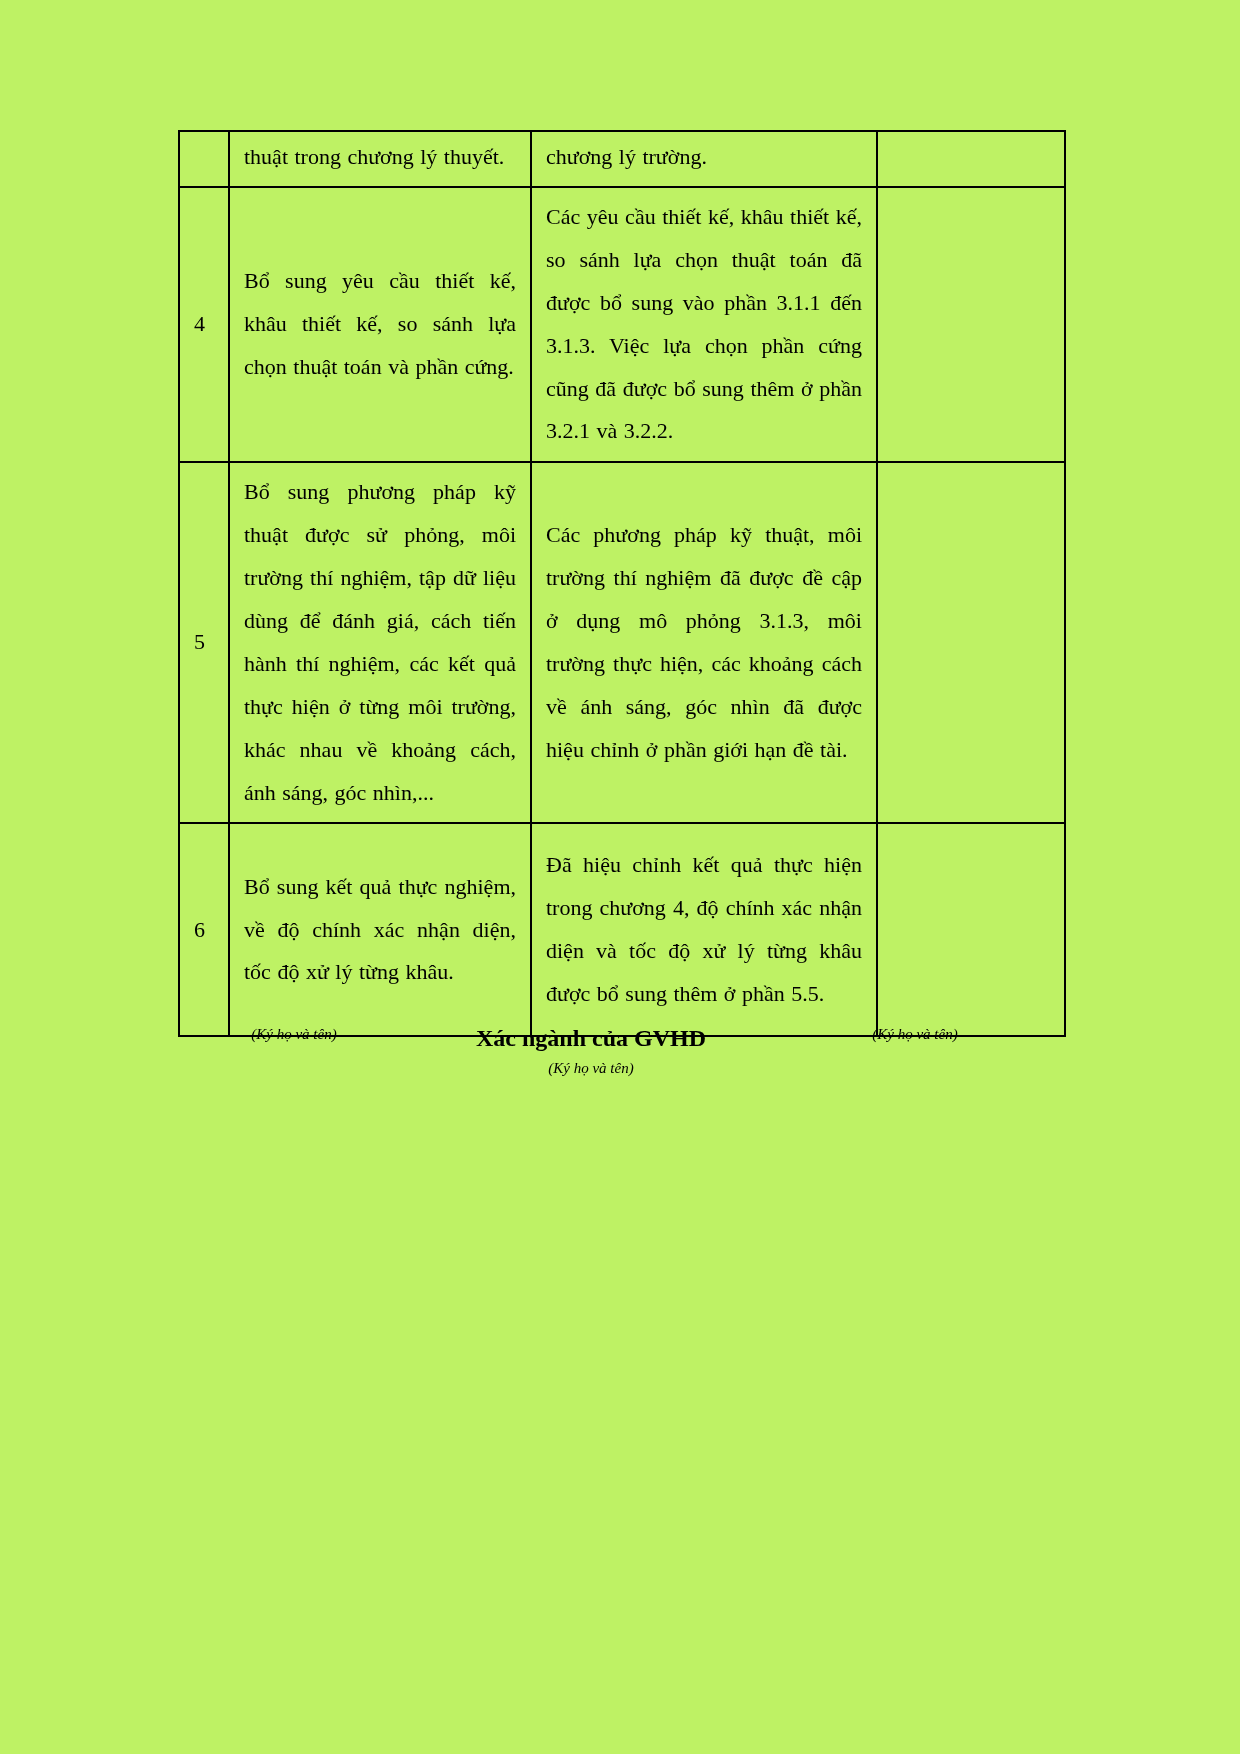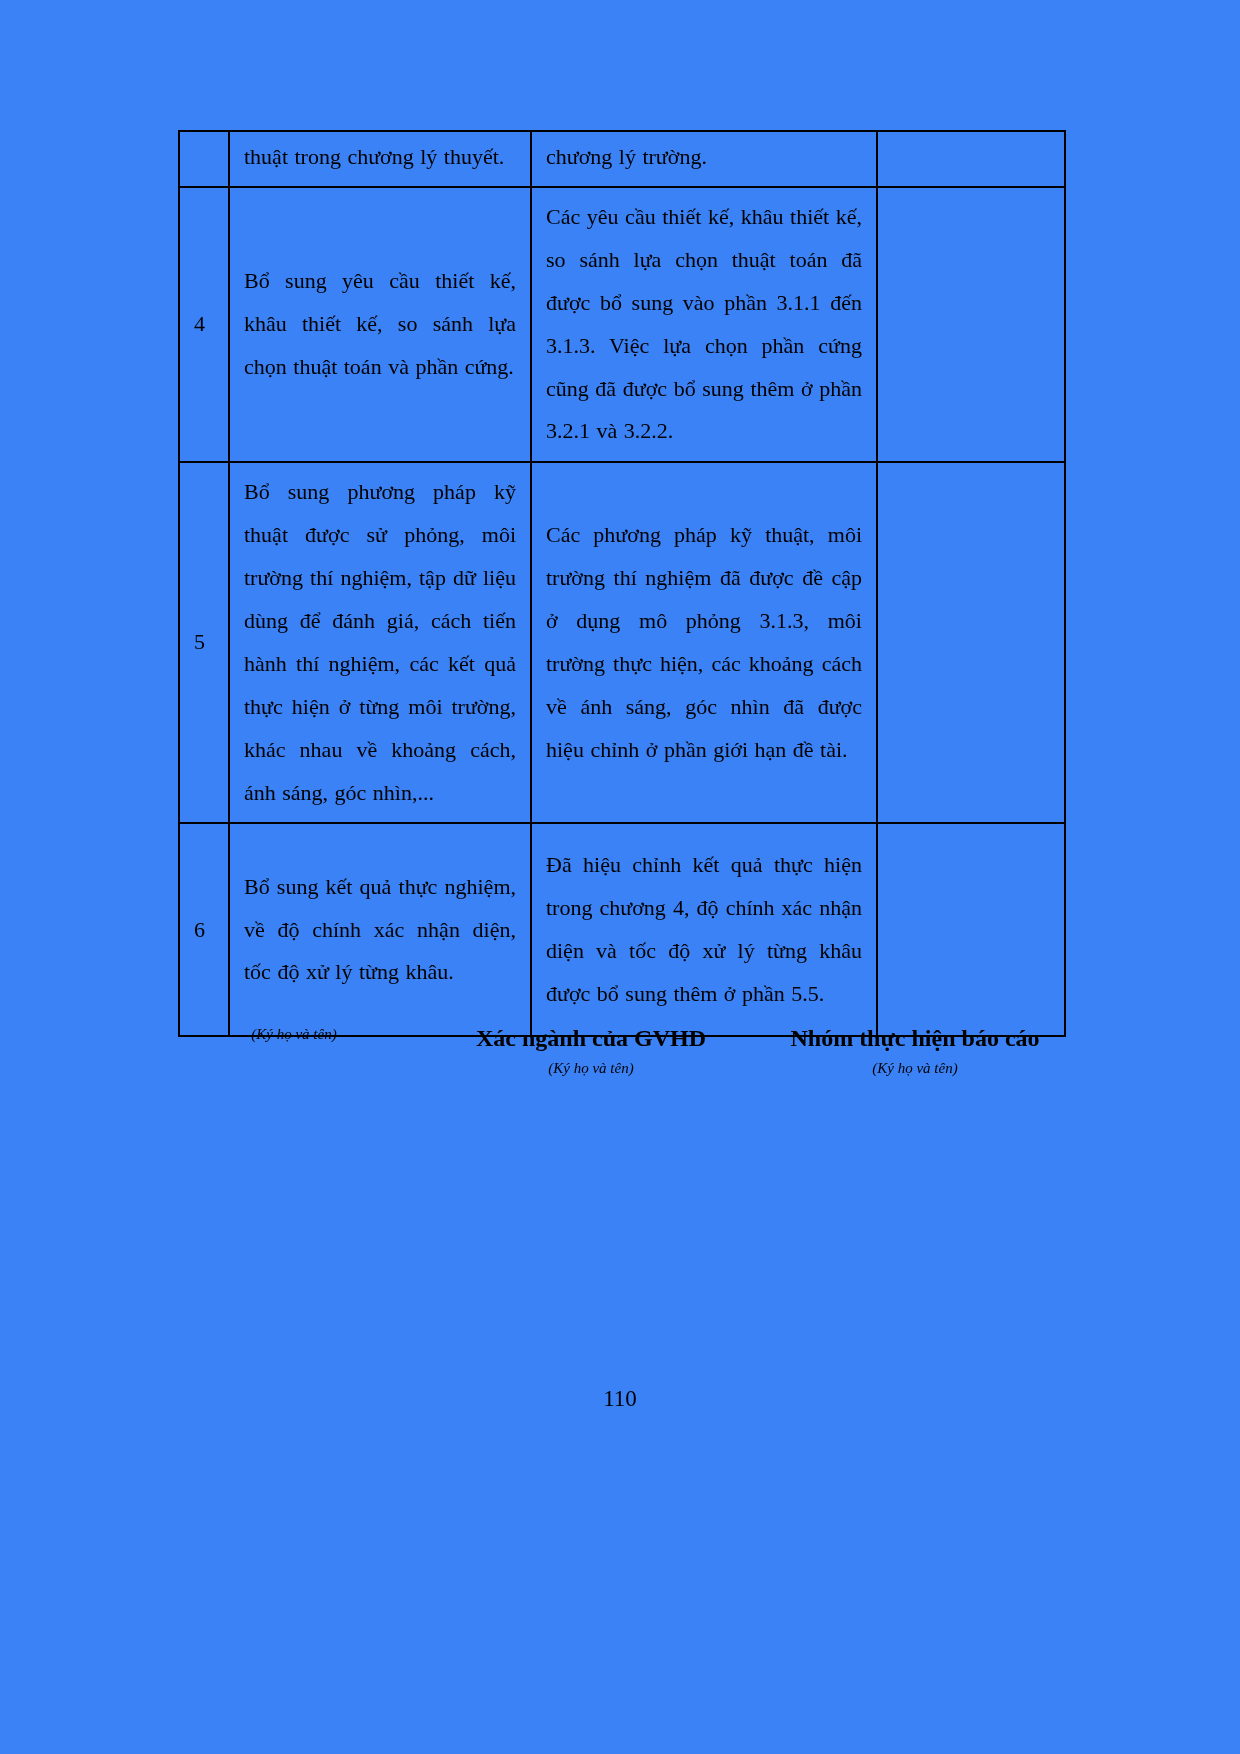--- a/index.html
+++ b/index.html
@@ -8,21 +8,21 @@
     width: 1240px;
     height: 1754px;
     font-family: "Liberation Serif", serif;
     color: #000000;
     position: relative;
   }
   .page {
     position: relative;
     width: 1240px;
     height: 1754px;
-    background: #3b82f6;
+    background: #bef264;
     overflow: hidden;
   }
 
   table.review-table {
     position: absolute;
     left: 178px;
     top: 130px;
     width: 886px;
     border-collapse: collapse;
     table-layout: fixed;
@@ -128,20 +128,18 @@
 
   <div class="signatures">
     <div class="sig-block sig-block-1">
       <div class="sig-subtitle">(Ký họ và tên)</div>
     </div>
     <div class="sig-block sig-block-2">
       <div class="sig-title">Xác ngành của GVHD</div>
       <div class="sig-subtitle">(Ký họ và tên)</div>
     </div>
     <div class="sig-block sig-block-3">
-      <div class="sig-title">Nhóm thực hiện báo cáo</div>
       <div class="sig-subtitle">(Ký họ và tên)</div>
     </div>
   </div>
 
-  <div class="page-number">110</div>
 
 </div>
 
 </body></html>

